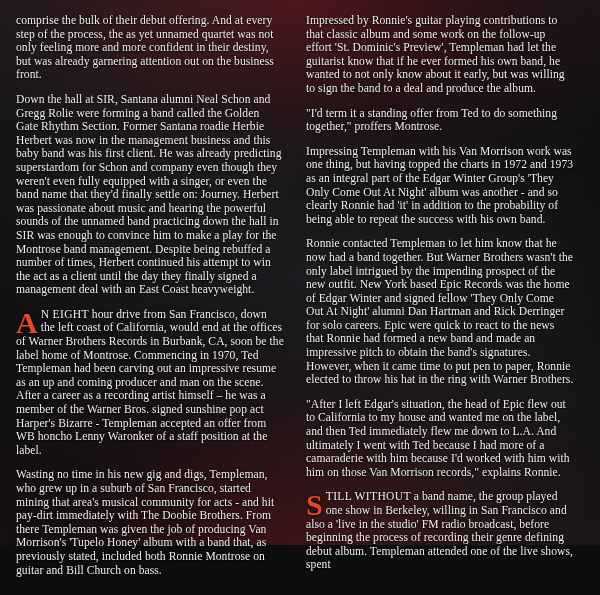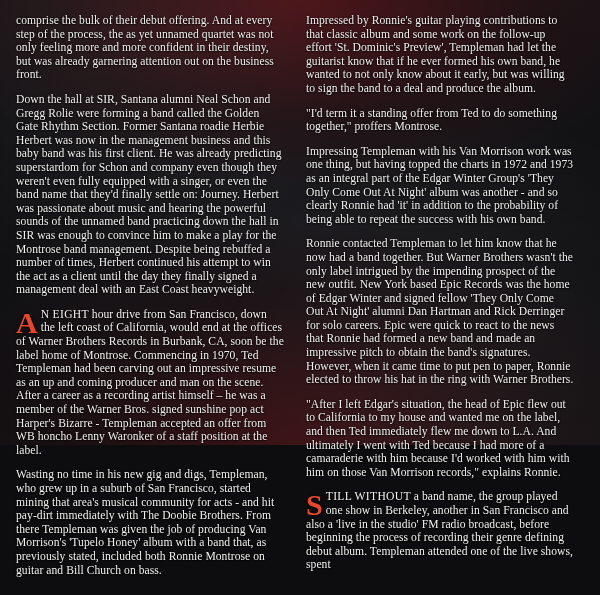--- a/index.html
+++ b/index.html
@@ -9,21 +9,21 @@
   body {
     width: 600px;
     height: 595px;
     background: #0d0d0f;
     font-family: "Liberation Serif", serif;
     overflow: hidden;
   }
   .page {
     position: relative;
     width: 600px;
-    height: 445px;
+    height: 545px;
     box-sizing: border-box;
     background:
       radial-gradient(ellipse 520px 260px at 50% 0%, rgba(120,20,25,0.55) 0%, rgba(60,12,16,0.30) 45%, rgba(12,12,14,0.0) 72%),
       radial-gradient(ellipse 480px 300px at 50% 100%, rgba(110,18,22,0.45) 0%, rgba(45,10,14,0.22) 50%, rgba(12,12,14,0.0) 78%),
       radial-gradient(ellipse 700px 420px at 50% 50%, rgba(45,45,50,0.45) 0%, rgba(18,18,20,0.2) 60%, rgba(10,10,12,0) 85%),
       linear-gradient(180deg, #171619 0%, #0e0e10 30%, #0c0c0e 60%, #121113 100%);
     padding: 14px 24px 10px 16px;
   }
   .page::before {
     content: "";
@@ -87,17 +87,17 @@
       <p class="dropcap-para"><span class="dropcap">A</span><span class="smallcaps">N EIGHT</span><span> hour drive from San Francisco, down the left coast of California, would end at the offices of Warner Brothers Records in Burbank, CA, soon be the label home of Montrose. Commencing in 1970, Ted Templeman had been carving out an impressive resume as an up and coming producer and man on the scene. After a career as a recording artist himself – he was a member of the Warner Bros. signed sunshine pop act Harper's Bizarre - Templeman accepted an offer from WB honcho Lenny Waronker of a staff position at the label.</span></p>
       <p>Wasting no time in his new gig and digs, Templeman, who grew up in a suburb of San Francisco, started mining that area's musical community for acts - and hit pay-dirt immediately with The Doobie Brothers.  From there Templeman was given the job of producing Van Morrison's 'Tupelo Honey' album with a band that, as previously stated, included both Ronnie Montrose on guitar and Bill Church on bass.</p>
     </div>
 
     <div class="col">
       <p>Impressed by Ronnie's guitar playing contributions to that classic album and some work on the follow-up effort 'St. Dominic's Preview', Templeman had let the guitarist know that if he ever formed his own band, he wanted to not only know about it early, but was willing to sign the band to a deal and produce the album.</p>
       <p>"I'd term it a standing offer from Ted to do something together," proffers Montrose.</p>
       <p>Impressing Templeman with his Van Morrison work was one thing, but having topped the charts in 1972 and 1973 as an integral part of the Edgar Winter Group's 'They Only Come Out At Night' album was another - and so clearly Ronnie had 'it' in addition to the probability of being able to repeat the success with his own band.</p>
       <p>Ronnie contacted Templeman to let him know that he now had a band together. But Warner Brothers wasn't the only label intrigued by the impending prospect of the new outfit.  New York based Epic Records was the home of Edgar Winter and signed fellow 'They Only Come Out At Night' alumni Dan Hartman and Rick Derringer for solo careers. Epic were quick to react to the news that Ronnie had formed a new band and made an impressive pitch to obtain the band's signatures. However, when it came time to put pen to paper, Ronnie elected to throw his hat in the ring with Warner Brothers.</p>
       <p>"After I left Edgar's situation, the head of Epic flew out to California to my house and wanted me on the label, and then Ted immediately flew me down to L.A.  And ultimately I went with Ted because I had more of a camaraderie with him because I'd worked with him with him on those Van Morrison records," explains Ronnie.</p>
-      <p class="dropcap-para"><span class="dropcap">S</span><span class="smallcaps">TILL WITHOUT</span><span> a band name, the group played one show in Berkeley, another in San Francisco and also a 'live in the studio' FM radio broadcast, before beginning the process of recording their genre defining debut album. Templeman attended one of the live shows, spent</span></p>
+      <p class="dropcap-para"><span class="dropcap">S</span><span class="smallcaps">TILL WITHOUT</span><span> a band name, the group played one show in Berkeley, willing in San Francisco and also a 'live in the studio' FM radio broadcast, before beginning the process of recording their genre defining debut album. Templeman attended one of the live shows, spent</span></p>
     </div>
 
   </div>
 </div>
 
 </body></html>

